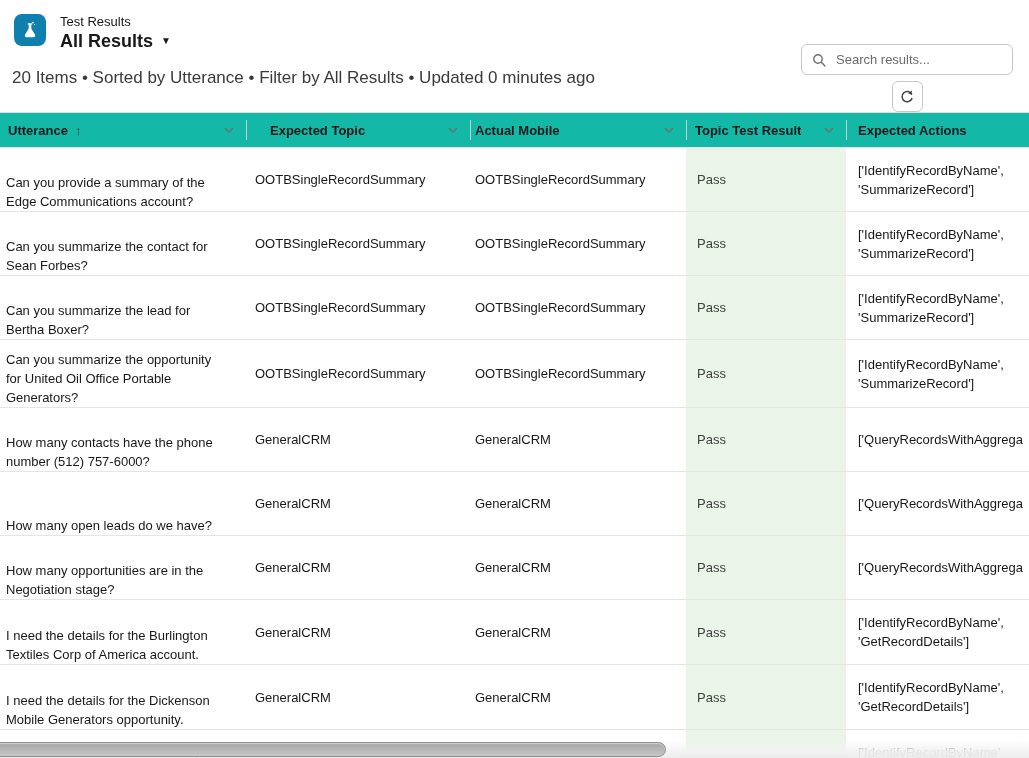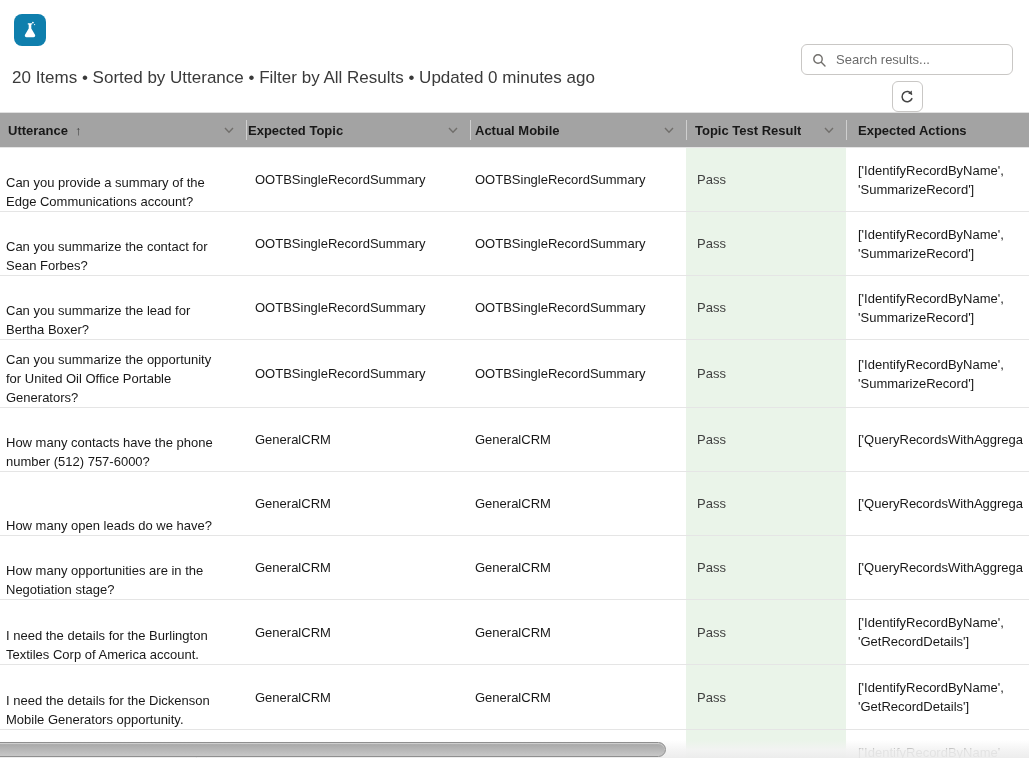--- a/index.html
+++ b/index.html
@@ -20,35 +20,35 @@
   
   .list-controls{display:flex;align-items:center;justify-content:space-between;height:44px;padding:0 16px 0 12px;}
   .status-text{font-size:17px;color:#3a3a3a;}
   .controls-right{display:flex;align-items:center;gap:6px;flex-direction:column;}
   .search-box{display:flex;align-items:center;width:212px;height:31px;border:1px solid #c9c7c5;border-radius:6px;background:#fff;padding:0 10px;box-sizing:border-box;}
   .search-box input{border:none;outline:none;background:transparent;font-size:13px;width:100%;margin-left:8px;color:#181818;font-family:inherit;}
   .search-box input::placeholder{color:#6b6b6b;}
   .refresh-btn{width:31px;height:31px;border:1px solid #c9c7c5;border-radius:6px;background:#fff;display:flex;align-items:center;justify-content:center;cursor:pointer;padding:0;}
   
   .table{margin-top:12px;}
-  .thead{display:flex;height:36px;background:#a3a3a3;border-top:1px solid #e0e0e0;border-bottom:1px solid #e5e5e5;box-sizing:border-box;}
+  .thead{display:flex;height:36px;background:#14b8a6;border-top:1px solid #e0e0e0;border-bottom:1px solid #e5e5e5;box-sizing:border-box;}
   .th{display:flex;align-items:center;justify-content:space-between;font-weight:700;font-size:13px;position:relative;box-sizing:border-box;padding-right:10px;cursor:pointer;}
   .th + .th::before{content:"";position:absolute;left:0;top:7px;bottom:7px;width:1px;background:#cfcfcf;}
   .th-left{display:flex;align-items:center;gap:7px;min-width:0;}
   .th-label{white-space:nowrap;overflow:hidden;}
   .sort-arrow{font-size:13px;font-weight:400;color:#3a3a3a;}
   .chev{display:flex;align-items:center;flex:none;}
   
   .col0{width:246px;flex:none;}
   .col1{width:224px;flex:none;}
   .col2{width:216px;flex:none;}
   .col3{width:160px;flex:none;}
   .col4{width:200px;flex:none;}
   .th.col0{padding-left:8px;}
-  .th.col1{padding-left:2px;}
+  .th.col1{padding-left:24px;}
   .th.col2{padding-left:5px;}
   .th.col3{padding-left:9px;}
   .th.col4{padding-left:12px;}
   
   .tr{display:flex;height:64px;border-bottom:1px solid #e5e5e5;box-sizing:border-box;background:#fff;}
   .tr:nth-child(4){height:68px;}
   .tr:nth-child(8),.tr:nth-child(9),.tr:nth-child(10){height:65px;}
   .td{display:flex;align-items:center;font-size:13px;line-height:19px;box-sizing:border-box;overflow:hidden;color:#181818;}
   .td.col0{padding:0 20px 0 6px;align-items:flex-end;}
   .td.col1{padding:0 8px 0 9px;}
@@ -68,20 +68,27 @@
 </head>
 <body>
 
 <div class="app-header">
   <div class="app-icon">
     <svg width="20" height="20" viewBox="0 0 20 20" fill="#ffffff">
       <path d="M7.8 3.2 h4.4 v1.3 h-0.9 v3.9 l3.7 6.4 a1.7 1.7 0 0 1 -1.5 2.5 H6.5 a1.7 1.7 0 0 1 -1.5 -2.5 L8.7 8.4 V4.5 h-0.9 Z"></path>
       <circle cx="12.9" cy="2.6" r="0.9"></circle>
       <circle cx="14.6" cy="4.6" r="0.6"></circle>
     </svg>
+  </div>
+  <div class="title-block">
+    <div class="entity-label">Test Results</div>
+    <div class="view-row">
+      <span class="view-label">All Results</span>
+      <span class="view-caret">▼</span>
+    </div>
   </div>
 </div>
 
 <div class="list-controls">
   <div class="status-text">20 Items • Sorted by Utterance • Filter by All Results • Updated 0 minutes ago</div>
   <div class="controls-right">
     <div class="search-box">
       <span class="chev">
         <svg width="14" height="14" viewBox="0 0 14 14" fill="none" stroke="#706e6b" stroke-width="1.4">
           <circle cx="6" cy="6" r="4.2"></circle>

